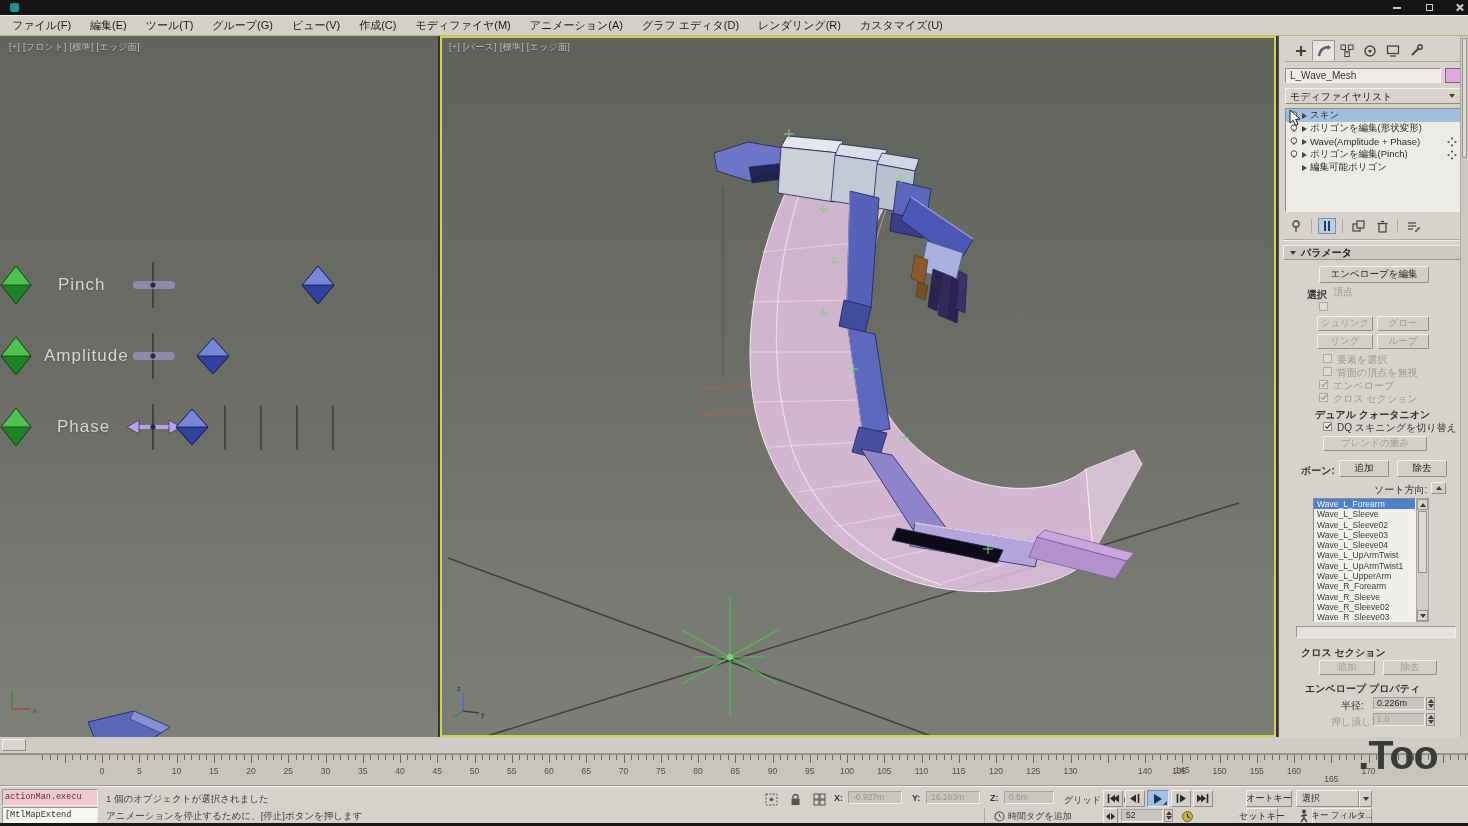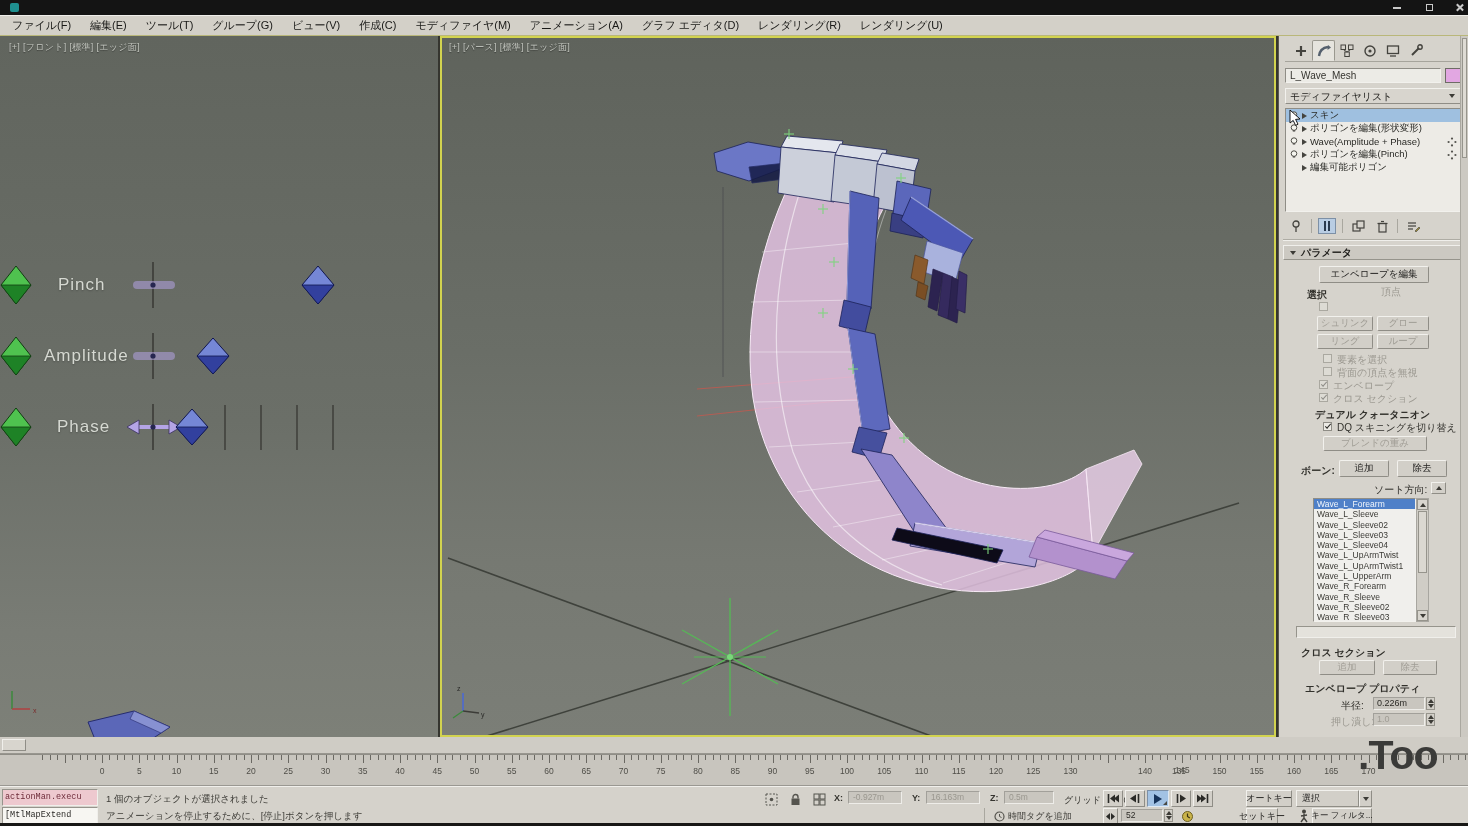--- a/index.html
+++ b/index.html
@@ -136,21 +136,21 @@
   <span>ファイル(F)</span>
       <span>編集(E)</span>
       <span>ツール(T)</span>
       <span>グループ(G)</span>
       <span>ビュー(V)</span>
       <span>作成(C)</span>
       <span>モディファイヤ(M)</span>
       <span>アニメーション(A)</span>
       <span>グラフ エディタ(D)</span>
       <span>レンダリング(R)</span>
-      <span>レンダリング(U)</span>
+      <span>カスタマイズ(U)</span>
     </div>
 
   <div class="workspace">
 
     <div class="vp vp-front">
       <div class="vp-label">[+] [フロント] [標準] [エッジ面]</div>
 
       <div class="ctl-label" style="left:58px;top:239px;">Pinch</div>
       <div class="ctl-label" style="left:44px;top:310px;">Amplitude</div>
       <div class="ctl-label" style="left:57px;top:381px;">Phase</div>
@@ -484,21 +484,21 @@
       <div class="rollout">
         <span class="tri-down"></span>
         <span>パラメータ</span>
       </div>
 
       <div class="pbtn" style="left:40px;top:230px;width:110px;height:17px;">エンベロープを編集</div>
 
       <div class="p-label" style="left:28px;top:252px;font-weight:bold;">選択</div>
 
       <div class="cbx dim" style="left:40px;top:266px;"></div>
-      <div class="p-label dim" style="left:54px;top:249px;margin-left:48px;">頂点</div>
+      <div class="p-label dim" style="left:54px;top:249px;">頂点</div>
 
       <div class="pbtn dim" style="left:38px;top:280px;width:56px;height:15px;">シュリンク</div>
       <div class="pbtn dim" style="left:98px;top:280px;width:52px;height:15px;">グロー</div>
       <div class="pbtn dim" style="left:38px;top:298px;width:56px;height:15px;">リング</div>
       <div class="pbtn dim" style="left:98px;top:298px;width:52px;height:15px;">ループ</div>
 
       <div class="cbx dim" style="left:44px;top:318px;"></div>
       <div class="p-label dim" style="left:58px;top:317px;">要素を選択</div>
 
       <div class="cbx dim" style="left:44px;top:331px;"></div>
@@ -620,21 +620,21 @@
       <span class="ruler-label" style="left: 958.75px;">115</span>
       <span class="ruler-label" style="left: 996px;">120</span>
       <span class="ruler-label" style="left: 1033.25px;">125</span>
       <span class="ruler-label" style="left: 1070.5px;">130</span>
       <span class="ruler-label" style="left: 1155px; margin-left: 24px;">135</span>
       <span class="ruler-label" style="left: 1145px;">140</span>
       <span class="ruler-label" style="left: 1182.25px; font-family: Liberation Mono, monospace;">145</span>
       <span class="ruler-label" style="left: 1219.5px;">150</span>
       <span class="ruler-label" style="left: 1256.75px;">155</span>
       <span class="ruler-label" style="left: 1294px;">160</span>
-      <span class="ruler-label" style="left: 1331.25px;">165</span>
+      <span class="ruler-label" style="left: 1331.25px; margin-top: 8px;">165</span>
       <span class="ruler-label" style="left: 1368.5px;">170</span>
       <div class="tick" style="left: 42.4px; height: 4.5px;"></div>
       <div class="tick" style="left: 49.85px; height: 4.5px;"></div>
       <div class="tick" style="left: 57.3px; height: 4.5px;"></div>
       <div class="tick" style="left: 64.75px; height: 8px;"></div>
       <div class="tick" style="left: 72.2px; height: 4.5px;"></div>
       <div class="tick" style="left: 79.65px; height: 4.5px;"></div>
       <div class="tick" style="left: 87.1px; height: 4.5px;"></div>
       <div class="tick" style="left: 94.55px; height: 4.5px;"></div>
       <div class="tick" style="left: 102px; height: 8px;"></div>

